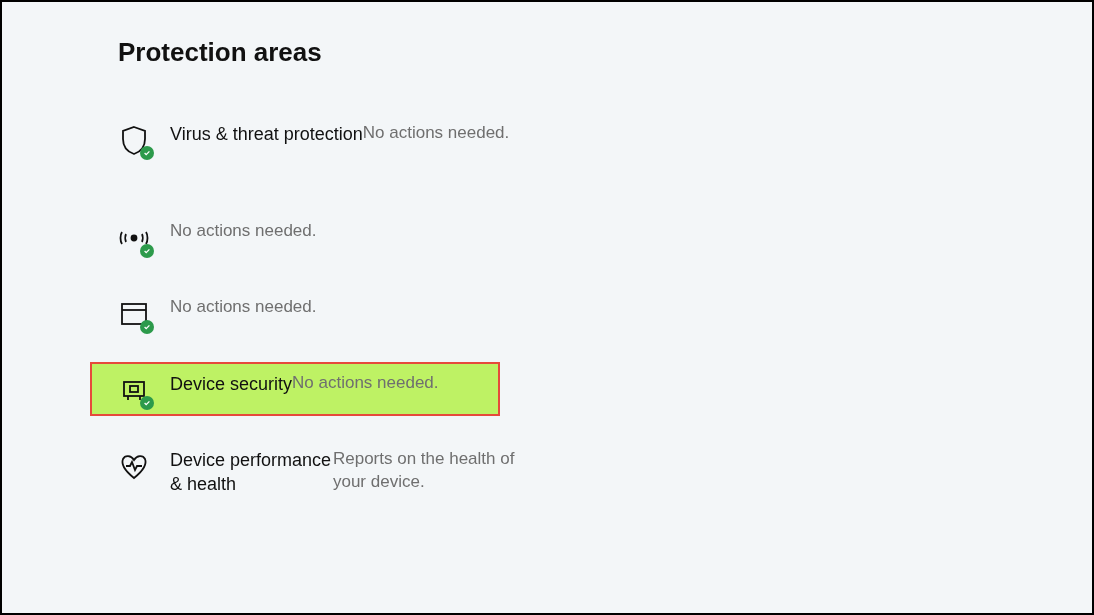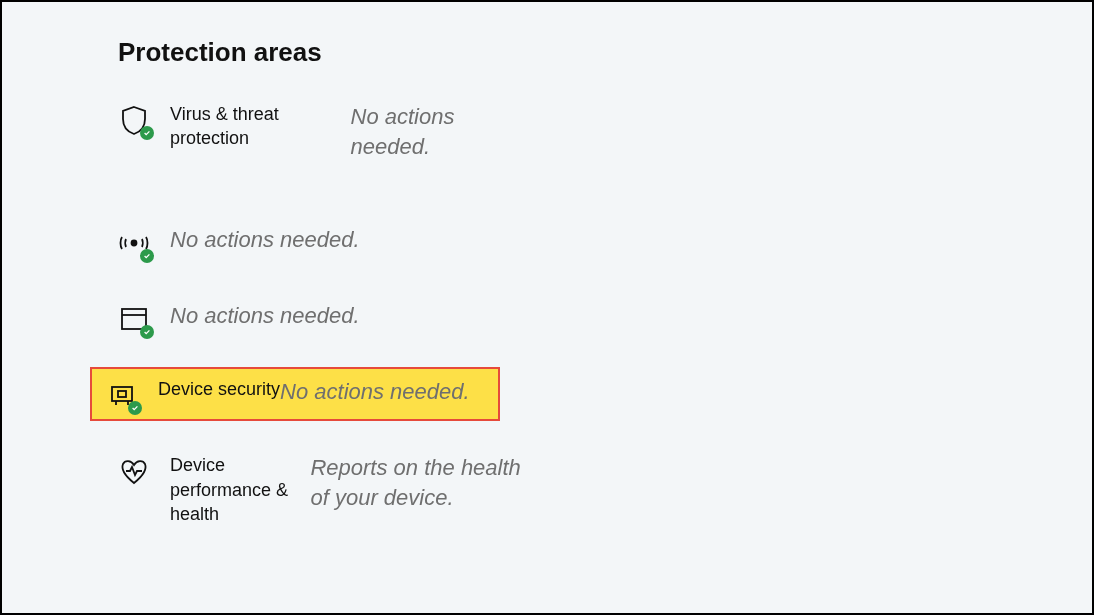--- a/index.html
+++ b/index.html
@@ -10,61 +10,60 @@
     border: 2px solid #000;
     position: relative;
   }
   .page {
     padding: 35px 0 0 116px;
   }
   .heading {
     font-size: 26px;
     font-weight: 600;
     color: #111;
-    margin-bottom: 24px;
+    margin-bottom: 44px;
   }
   .area-list {
     display: flex;
     flex-direction: column;
   }
   .area-item {
     display: flex;
     align-items: flex-start;
     padding: 10px 0 10px 0;
     width: 410px;
     position: relative;
   }
   .area-item.highlighted {
     outline: 2px solid #e64a3b;
     outline-offset: -2px;
-    background: #fde047;
+    background: #bef264;
     margin-left: -28px;
-    padding-left: 16px;
+    padding-left: 28px;
   }
   .area-icon {
     width: 32px;
     height: 32px;
     flex: 0 0 32px;
     margin-right: 20px;
     margin-top: 2px;
     position: relative;
   }
   .area-text { display: flex; flex-direction: row; }
   .area-title {
     font-size: 18px;
     font-weight: 400;
     color: #111;
     line-height: 1.35;
   }
   .area-sub {
-    font-size: 22px;
+    font-size: 17px;
     font-weight: 400;
     color: #6f6f6f;
     line-height: 1.35;
-    font-style: italic;
   }
   .gap { height: 22px; }
   .badge {
     position: absolute;
     right: -4px;
     bottom: -4px;
     width: 14px;
     height: 14px;
     border-radius: 50%;
     display: flex;

